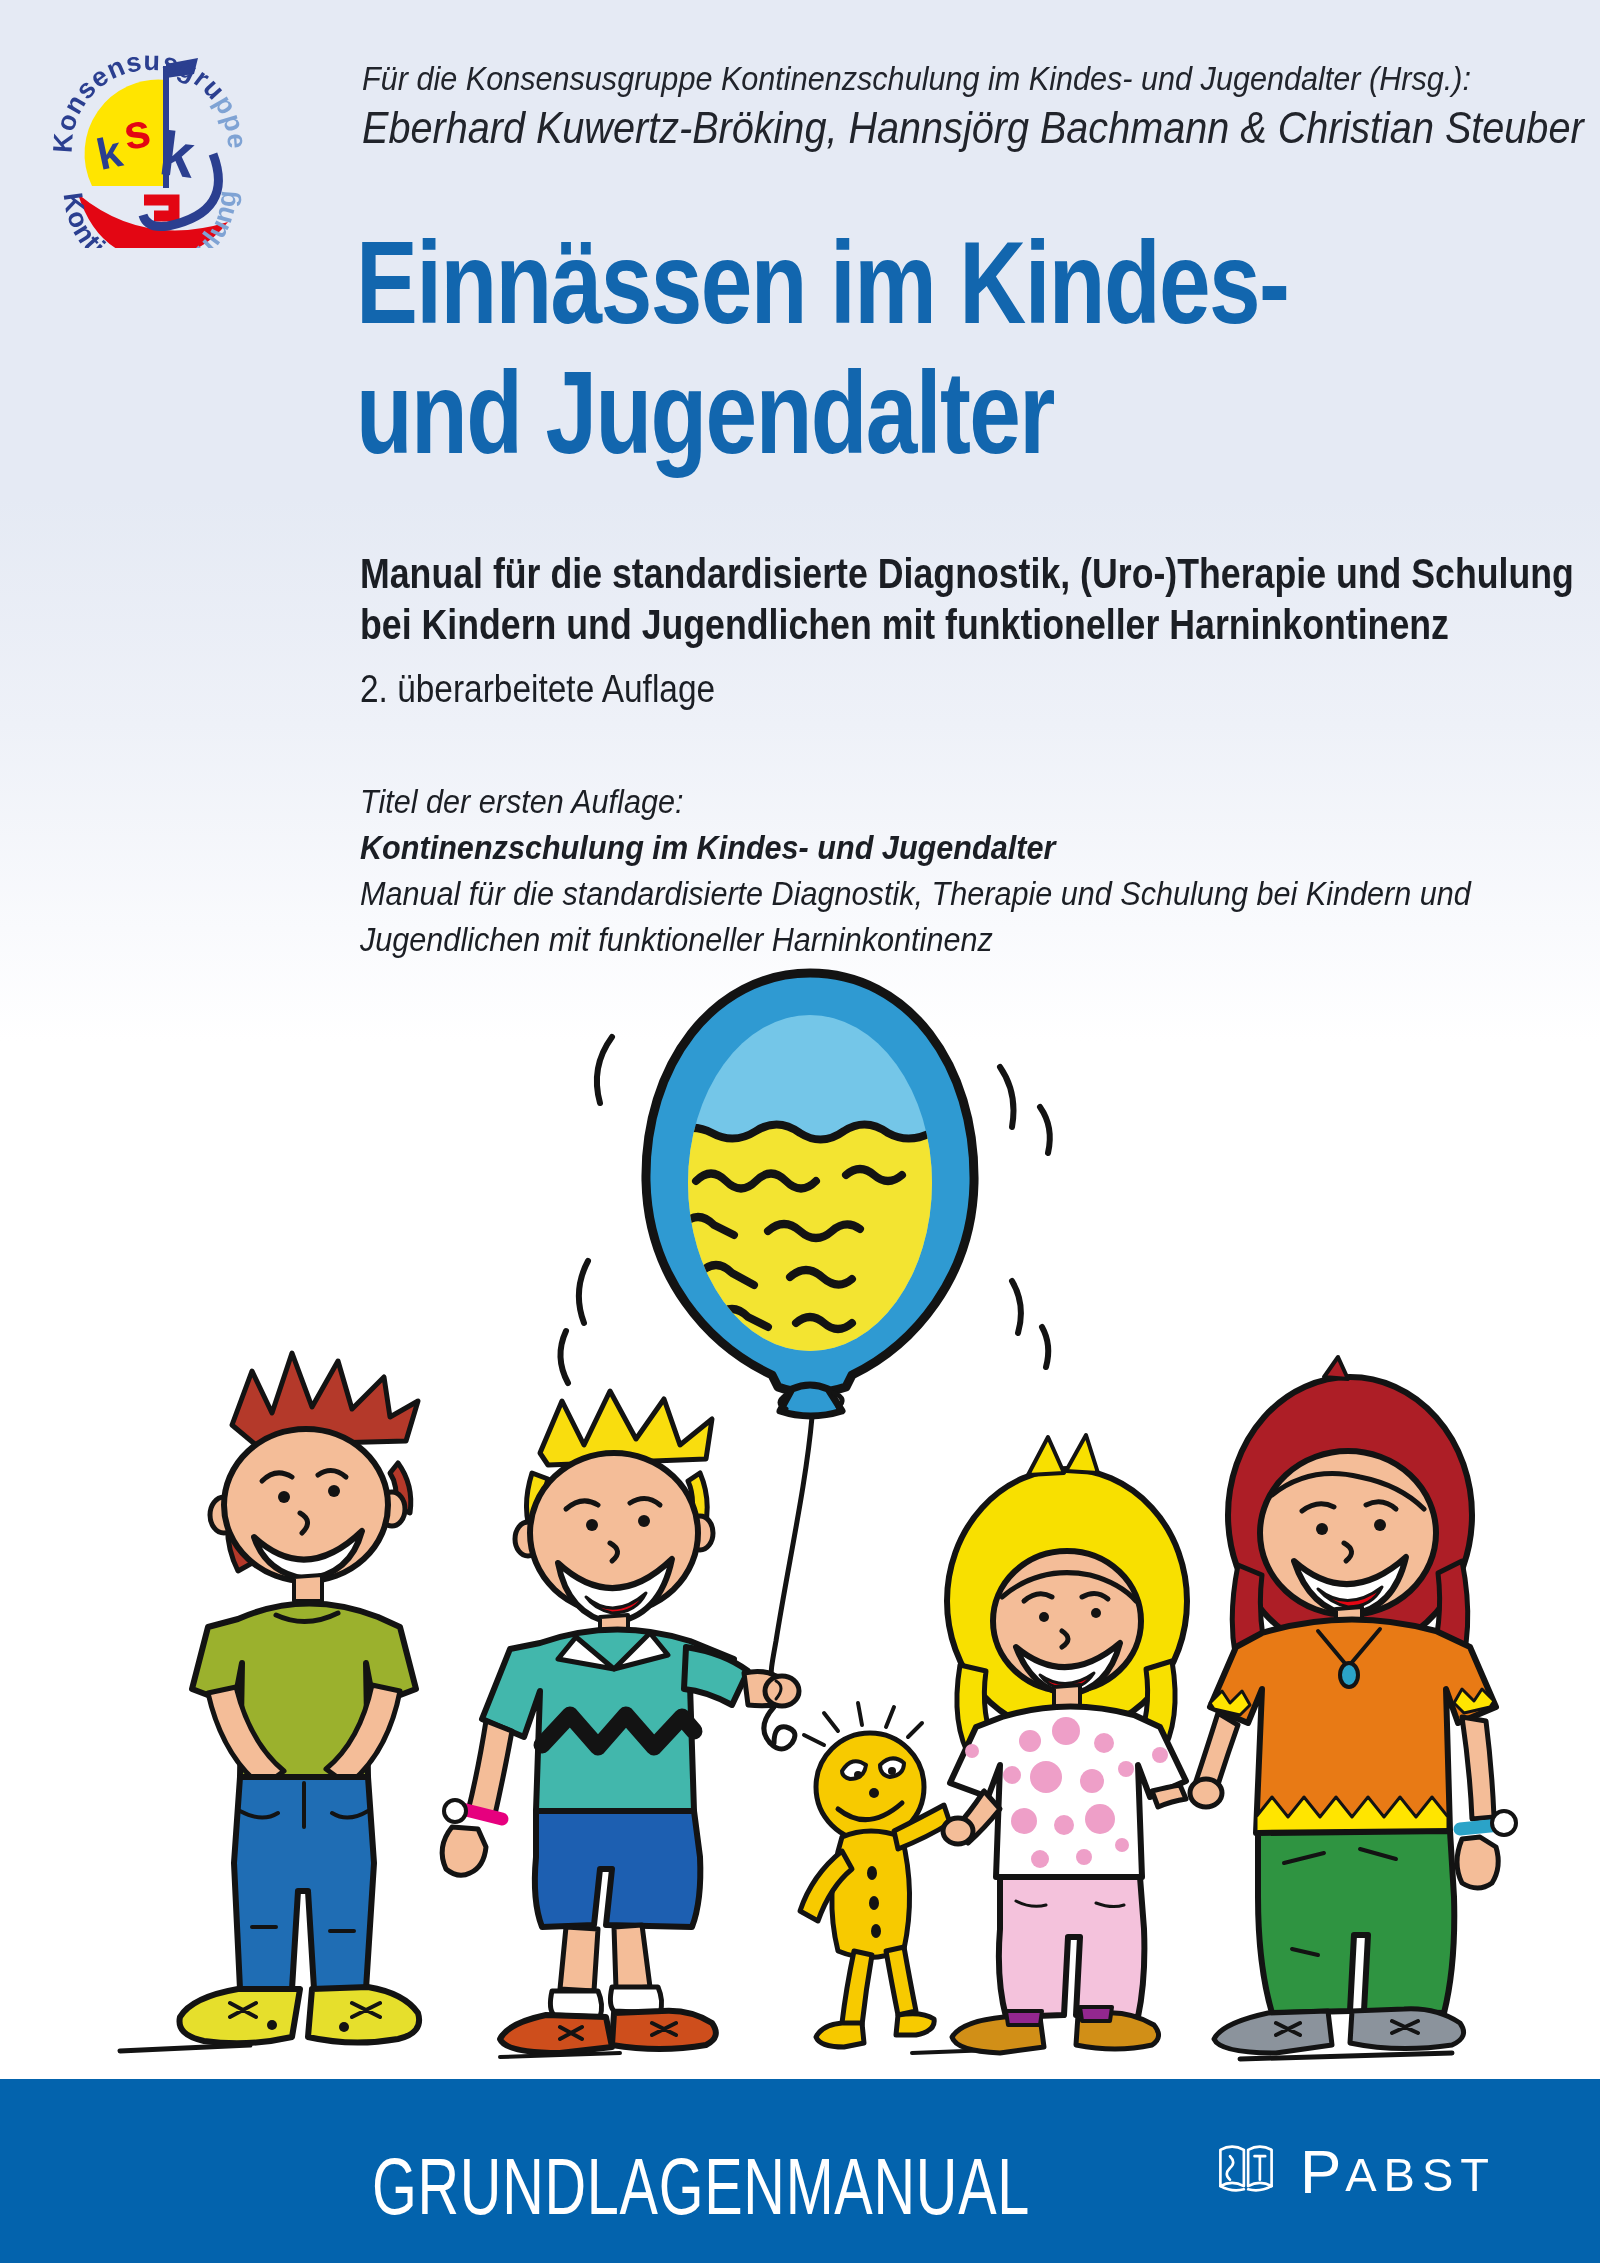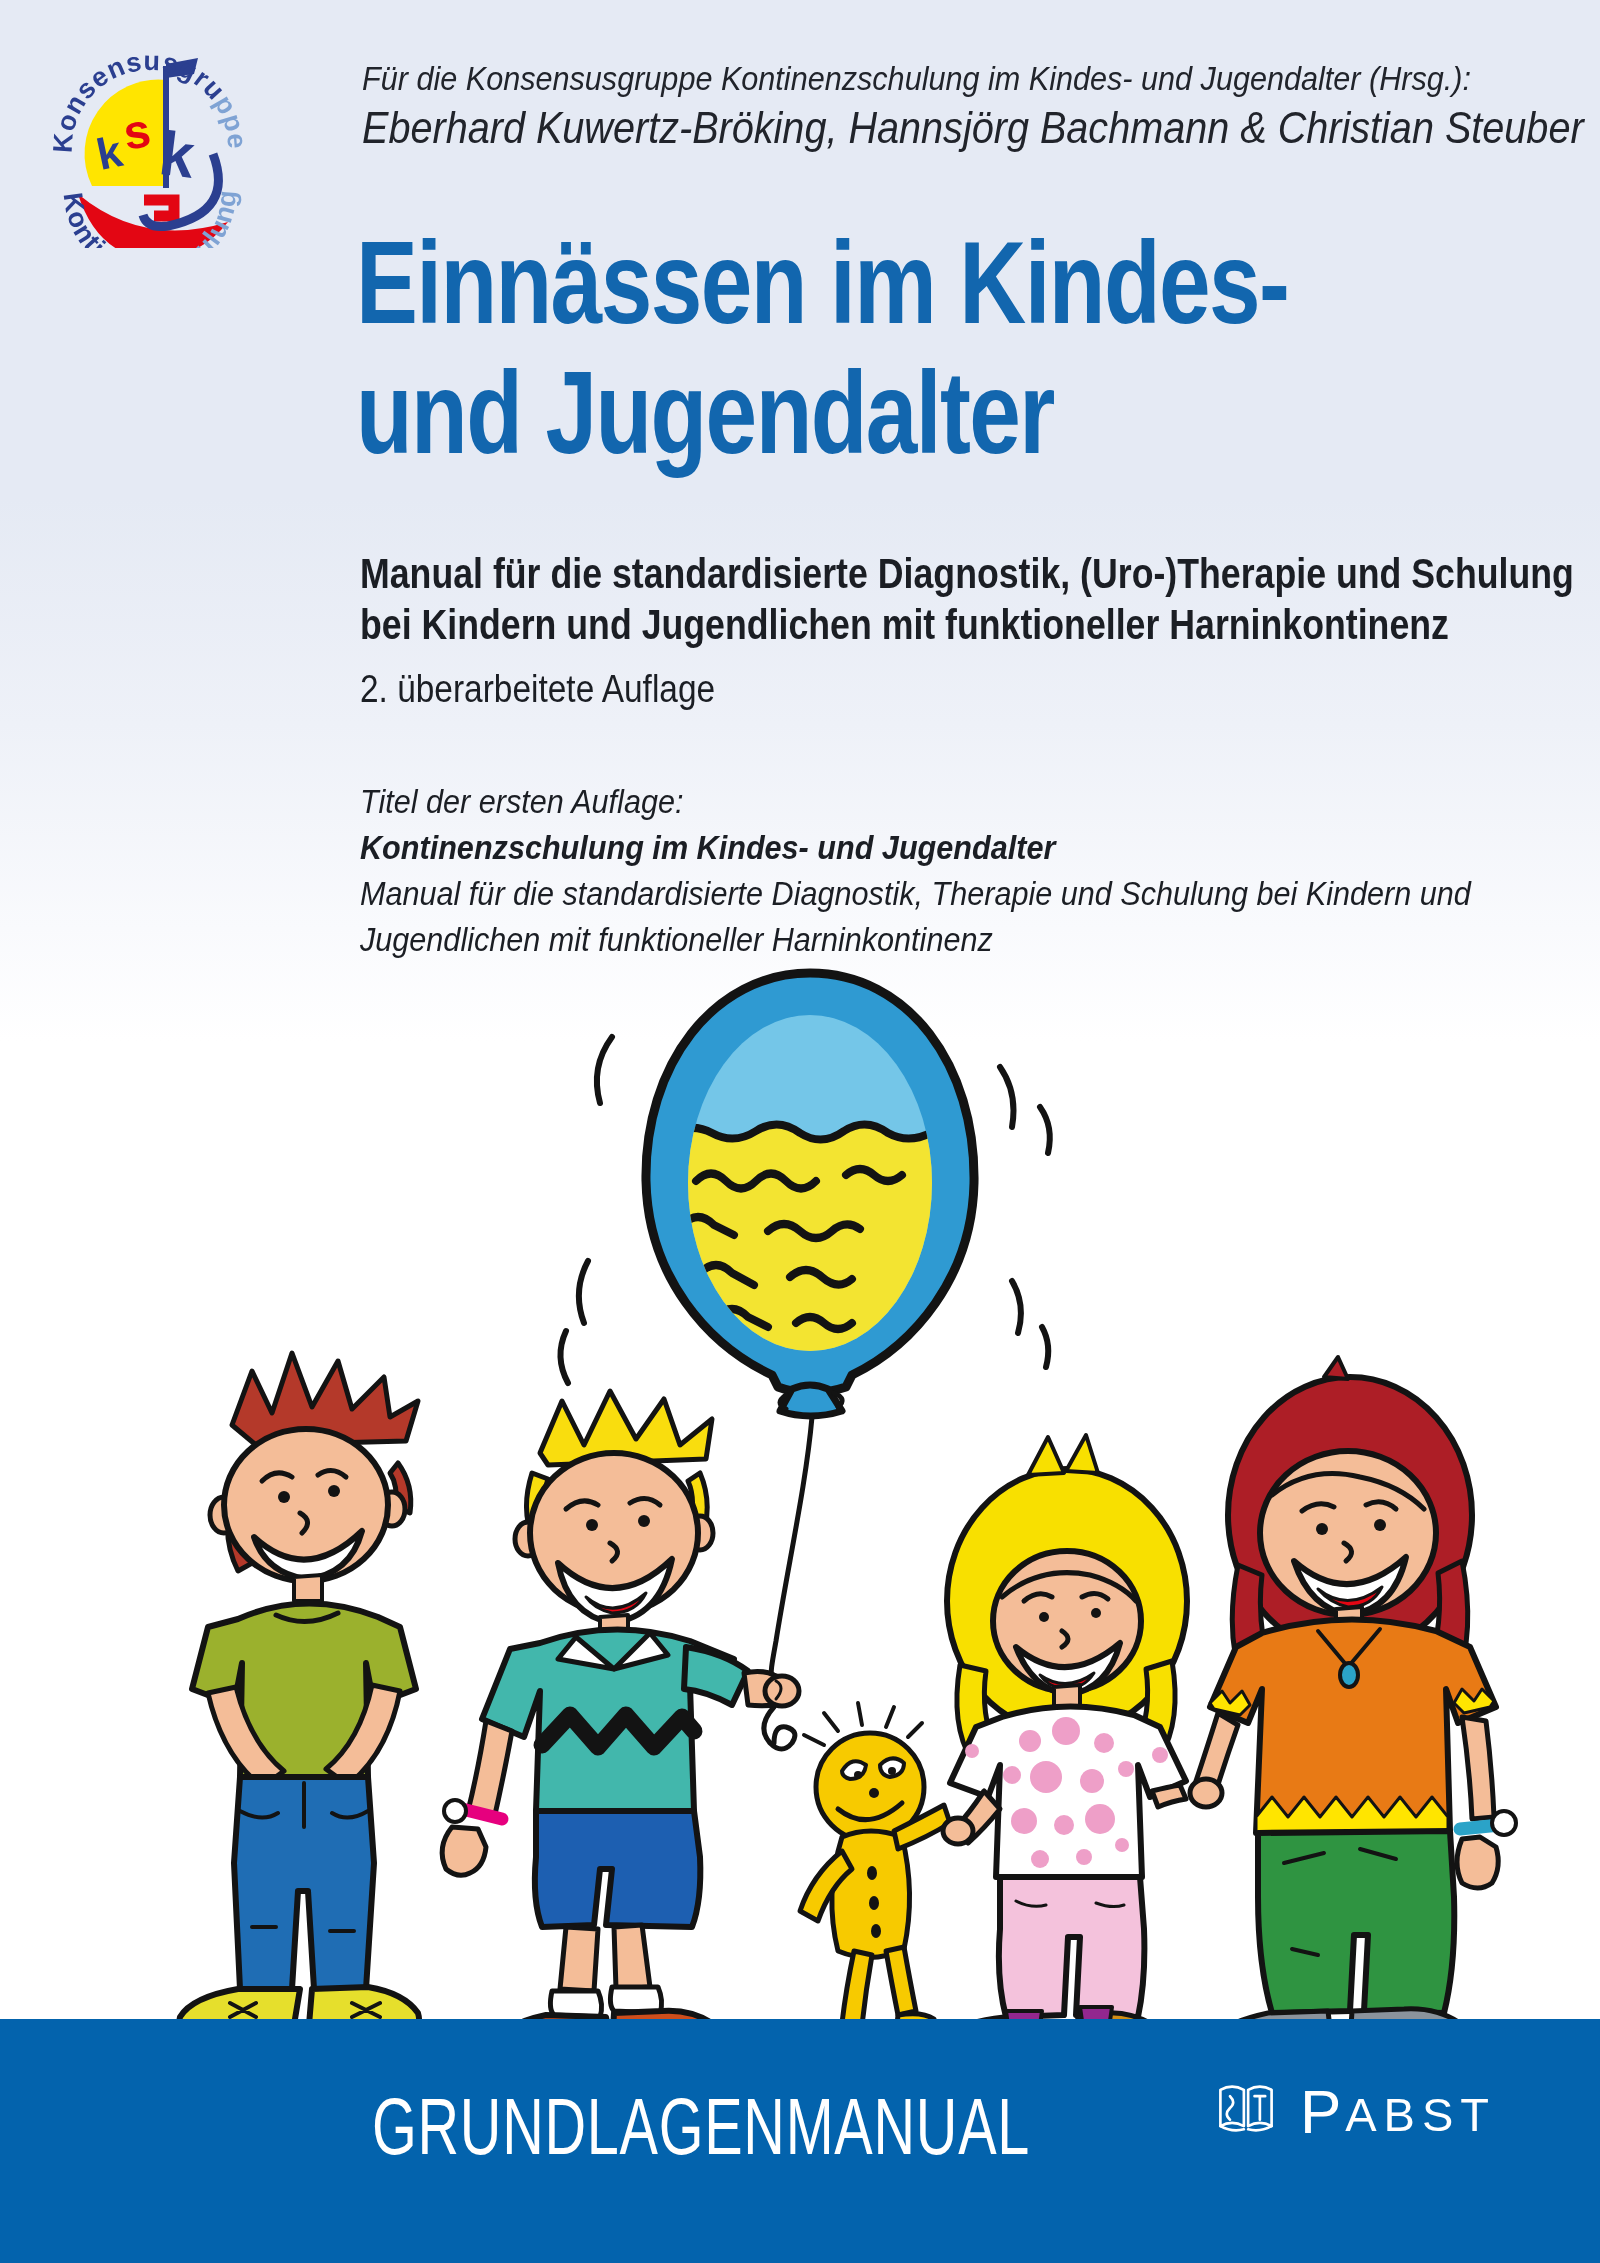--- a/index.html
+++ b/index.html
@@ -22,21 +22,21 @@
   }
   .edition{
     position:absolute;left:360px;top:668px;font-size:38px;white-space:nowrap;
     transform:scaleX(.88);transform-origin:left top;color:#1b1e24;
   }
   .firsted{
     position:absolute;left:360px;top:778px;font-style:italic;font-size:34px;line-height:46px;
     white-space:nowrap;transform:scaleX(.9);transform-origin:left top;color:#1b1e24;
   }
   .firsted .bold{font-weight:bold;}
-  .footer{position:absolute;left:0;bottom:0;width:1600px;height:244px;background:#0363ad;}
+  .footer{position:absolute;left:0;bottom:0;width:1600px;height:184px;background:#0363ad;}
   .series{
     position:absolute;left:372px;top:62px;color:#fff;font-size:80px;letter-spacing:1px;
     white-space:nowrap;transform:scaleX(.72);transform-origin:left top;font-weight:400;
   }
   .pabst{position:absolute;right:104px;top:62px;display:flex;align-items:flex-end;color:#fff;}
   .pabst svg{margin-right:22px;margin-bottom:6px;}
   .pabst .p1{font-size:62px;line-height:62px;letter-spacing:4px;}
   .pabst .p2{font-size:47px;line-height:56px;letter-spacing:7px;}
   .logo{position:absolute;left:48px;top:36px;}
   svg text{font-family:"Liberation Sans",sans-serif;}

